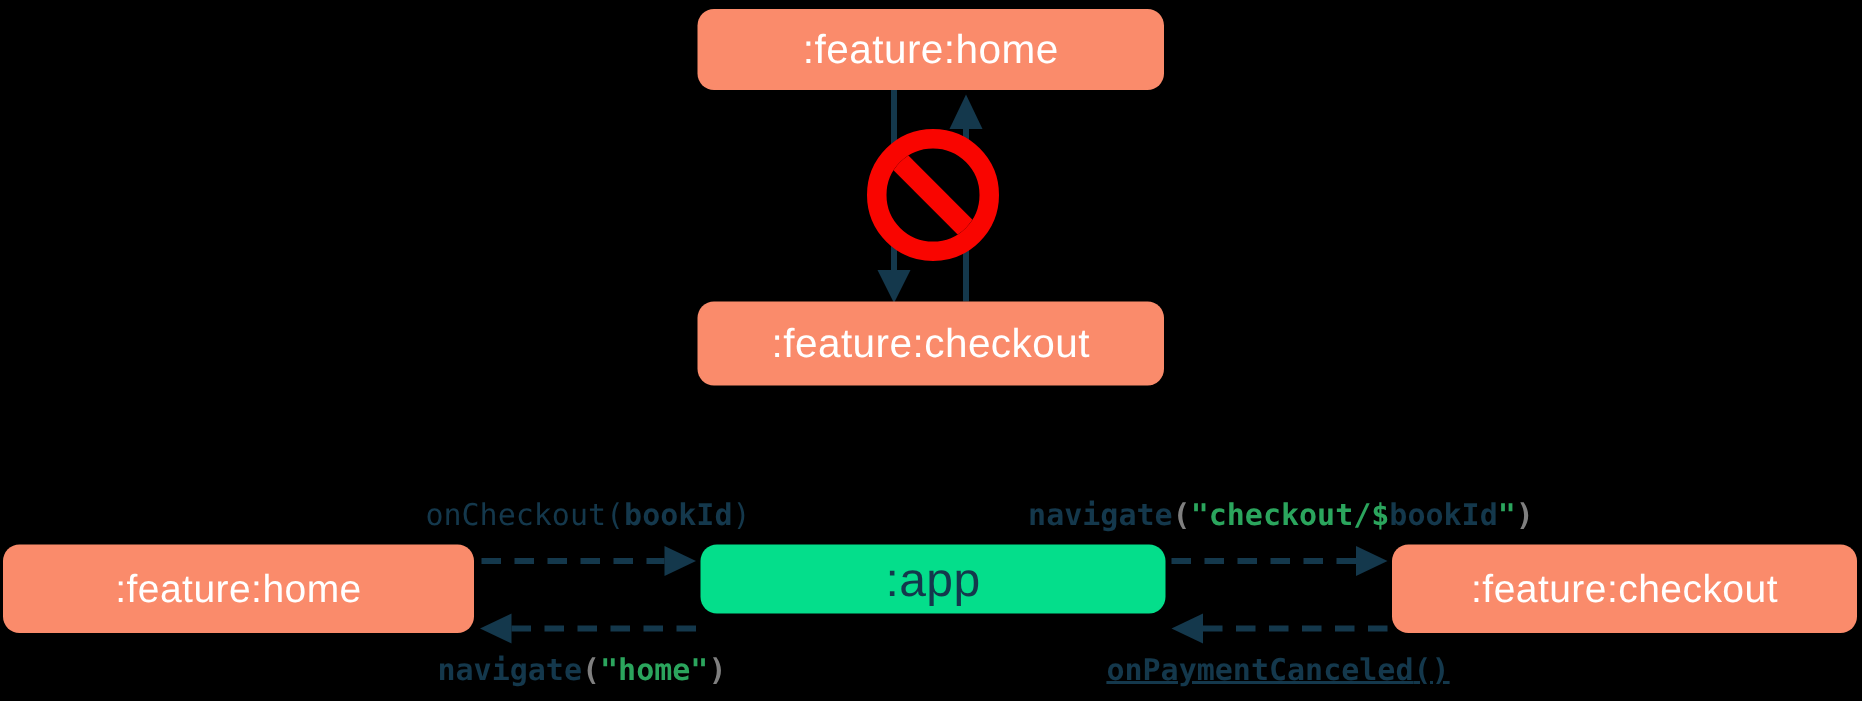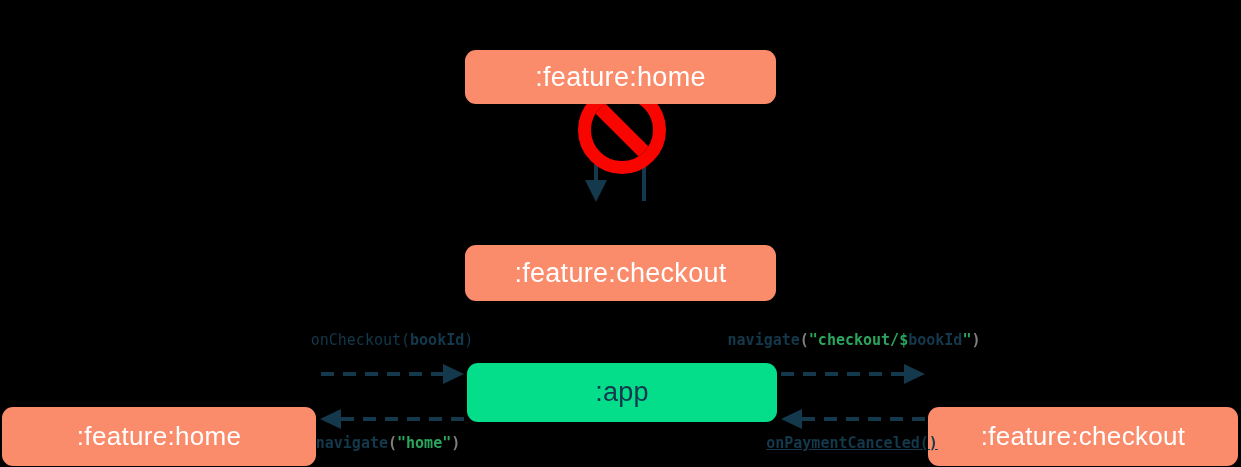--- a/index.html
+++ b/index.html
@@ -32,32 +32,31 @@
     display: flex;
     align-items: center;
     justify-content: center;
     border-radius: 11px;
     font-size: 27px;
     letter-spacing: 0.3px;
   }
   .module-box {
     background: var(--module-fill);
     color: var(--box-text);
-    margin-top: 44px;
   }
   .app-box {
     background: var(--app-fill);
     color: var(--navy);
   }
   
   .top-home      { left: 465px; top: 6px;   width: 311px; height: 54px; }
   .top-checkout  { left: 465px; top: 201px; width: 311px; height: 56px; }
   
   .bot-home      { left: 2px;   top: 363px; width: 314px; height: 59px; font-size: 26px; }
-  .bot-app       { left: 467px; top: 363px; width: 310px; height: 59px; font-size: 27px; }
+  .bot-app       { left: 467px; top: 363px; width: 310px; height: 46px; font-size: 32px; }
   .bot-checkout  { left: 928px; top: 363px; width: 310px; height: 59px; font-size: 26px; }
 
   
   .ban {
     position: absolute;
     left: 578px; top: 86px;
     width: 88px; height: 88px;
     box-sizing: border-box;
     border: 13px solid var(--ban-red);
     border-radius: 50%;
@@ -71,21 +70,21 @@
     background: var(--ban-red);
     transform: translate(-50%, -50%) rotate(45deg);
   }
 
   
   .code-label {
     position: absolute;
     transform: translateX(-50%);
     white-space: nowrap;
     font-family: "DejaVu Sans Mono", monospace;
-    font-size: 15px;
+    font-size: 20px;
     font-weight: 400;
     color: var(--navy);
   }
   .code-label .b     { font-weight: 700; }
   .code-label .navy  { color: var(--navy); }
   .code-label .green { color: var(--code-green); }
   .code-label .gray  { color: var(--code-gray); }
 
   .lbl-on-checkout        { left: 392px; top: 331px; }
   .lbl-navigate-home      { left: 388px; top: 434px; }

